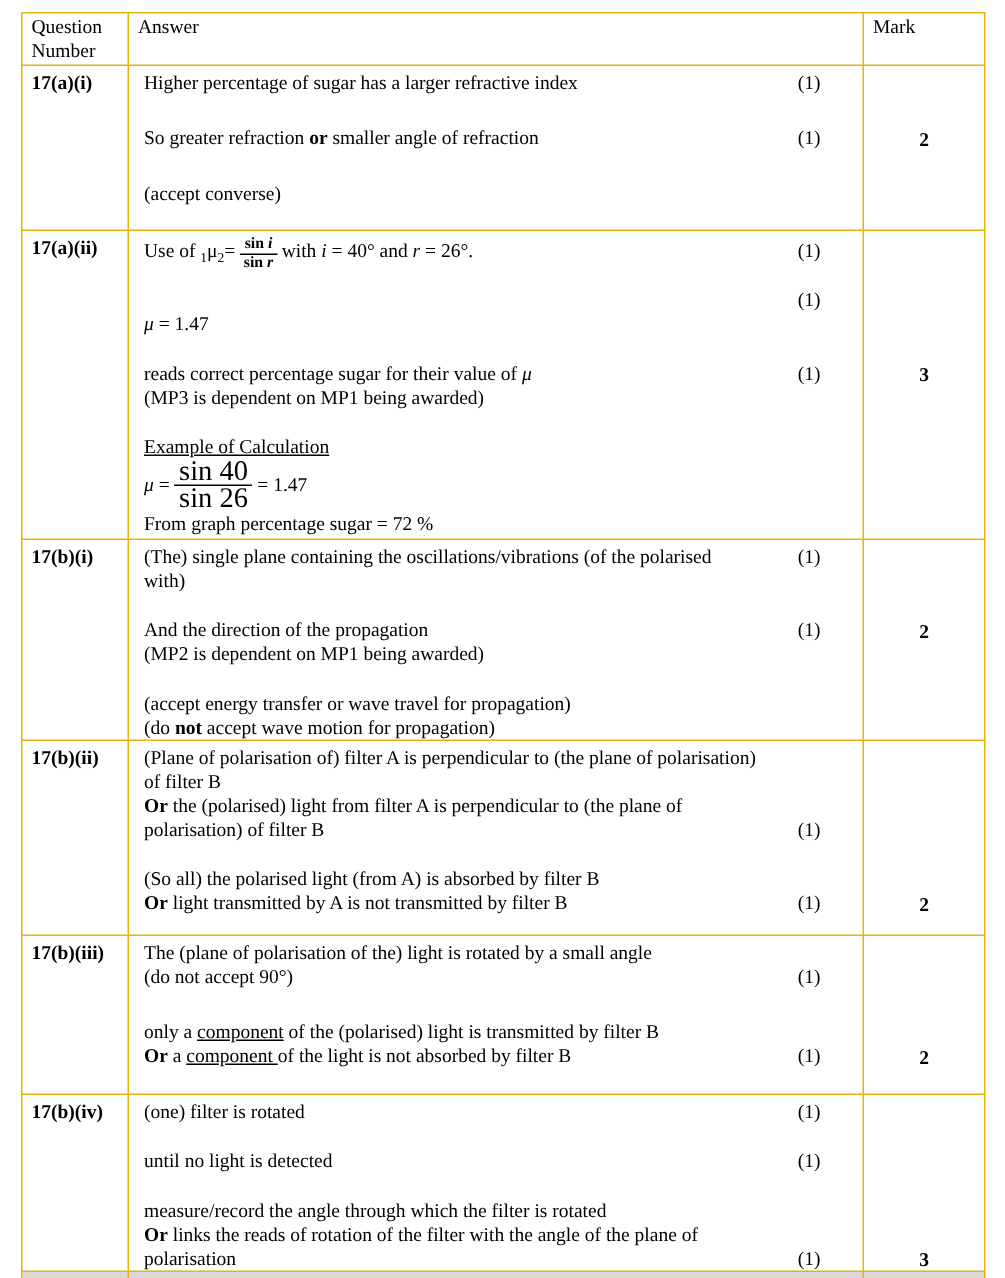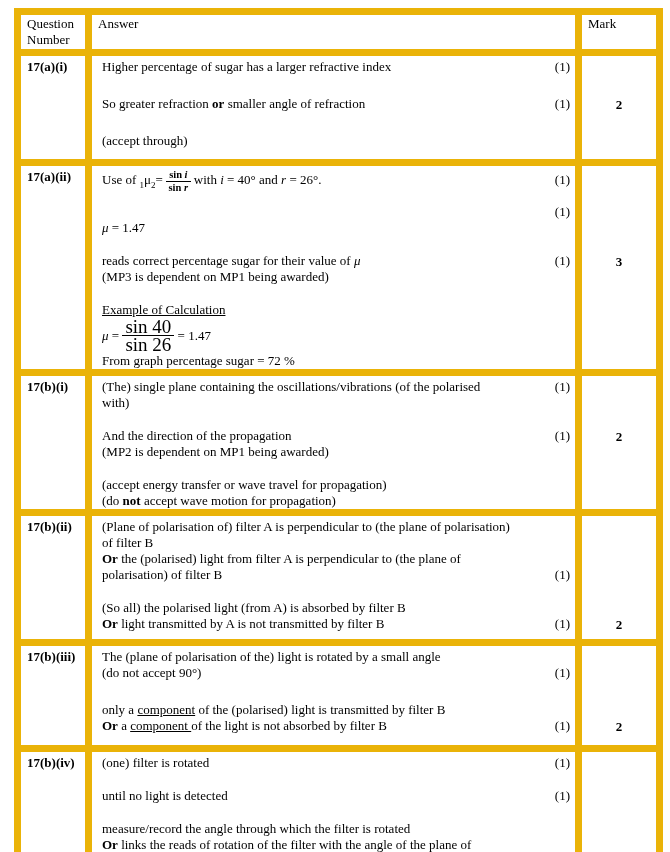--- a/index.html
+++ b/index.html
@@ -2,24 +2,24 @@
 <html><head>
 <meta charset="utf-8">
 <style>
   html,body{margin:0;padding:0;background:#ffffff;}
   body{width:670px;height:852px;font-family:"Liberation Serif","DejaVu Serif",serif;color:#000;}
   .page{box-sizing:border-box;padding:8px 14px 7px 14px;}
   table.ms{border-collapse:collapse;width:642px;table-layout:fixed;}
   table.ms col.c-q{width:71px;}
   table.ms col.c-a{width:490px;}
   table.ms col.c-m{width:81px;}
-  table.ms th, table.ms td{border:7px solid #eab308;vertical-align:top;font-size:13px;text-align:left;}
+  table.ms th, table.ms td{border:1px solid #eab308;vertical-align:top;font-size:13px;text-align:left;}
   thead th{font-weight:normal;padding:1px 6px;height:32px;line-height:16px;}
   td.qcell{font-weight:bold;padding:3px 3px 0 6px;line-height:16px;}
-  td.acell{padding:3px 5px 0 10px;}
+  td.acell{padding:3px 28px 0 10px;}
   td.mcell{position:relative;text-align:center;font-weight:bold;}
   .line{display:flex;align-items:baseline;line-height:16px;min-height:16px;}
   .line .content{flex:1;min-height:16px;}
   .line .point{white-space:nowrap;margin-left:6px;}
   .gap{height:13px;}
   .gap.sm{height:6px;}
   .gap.md{height:17px;}
   .gap.lg{height:21px;}
   .b{font-weight:bold;}
   .it{font-style:italic;}
@@ -67,21 +67,21 @@
               <span class="content"><span>Higher percentage of sugar has a larger refractive index</span></span>
               <span class="point">(1)</span>
             </div>
             <div class="gap lg"></div>
             <div class="line mark-align">
               <span class="content"><span>So greater refraction </span><span class="b">or</span><span> smaller angle of refraction</span></span>
               <span class="point">(1)</span>
             </div>
             <div class="gap lg"></div>
             <div class="line">
-              <span class="content"><span>(accept through)</span></span>
+              <span class="content"><span>(accept converse)</span></span>
             </div>
           </td>
           <td class="mcell">
             <span class="mark" style="top: 40.5px;">2</span>
           </td>
         </tr>
         <tr>
           <td class="qcell">17(a)(ii)</td>
           <td class="acell">
             <div class="line">

